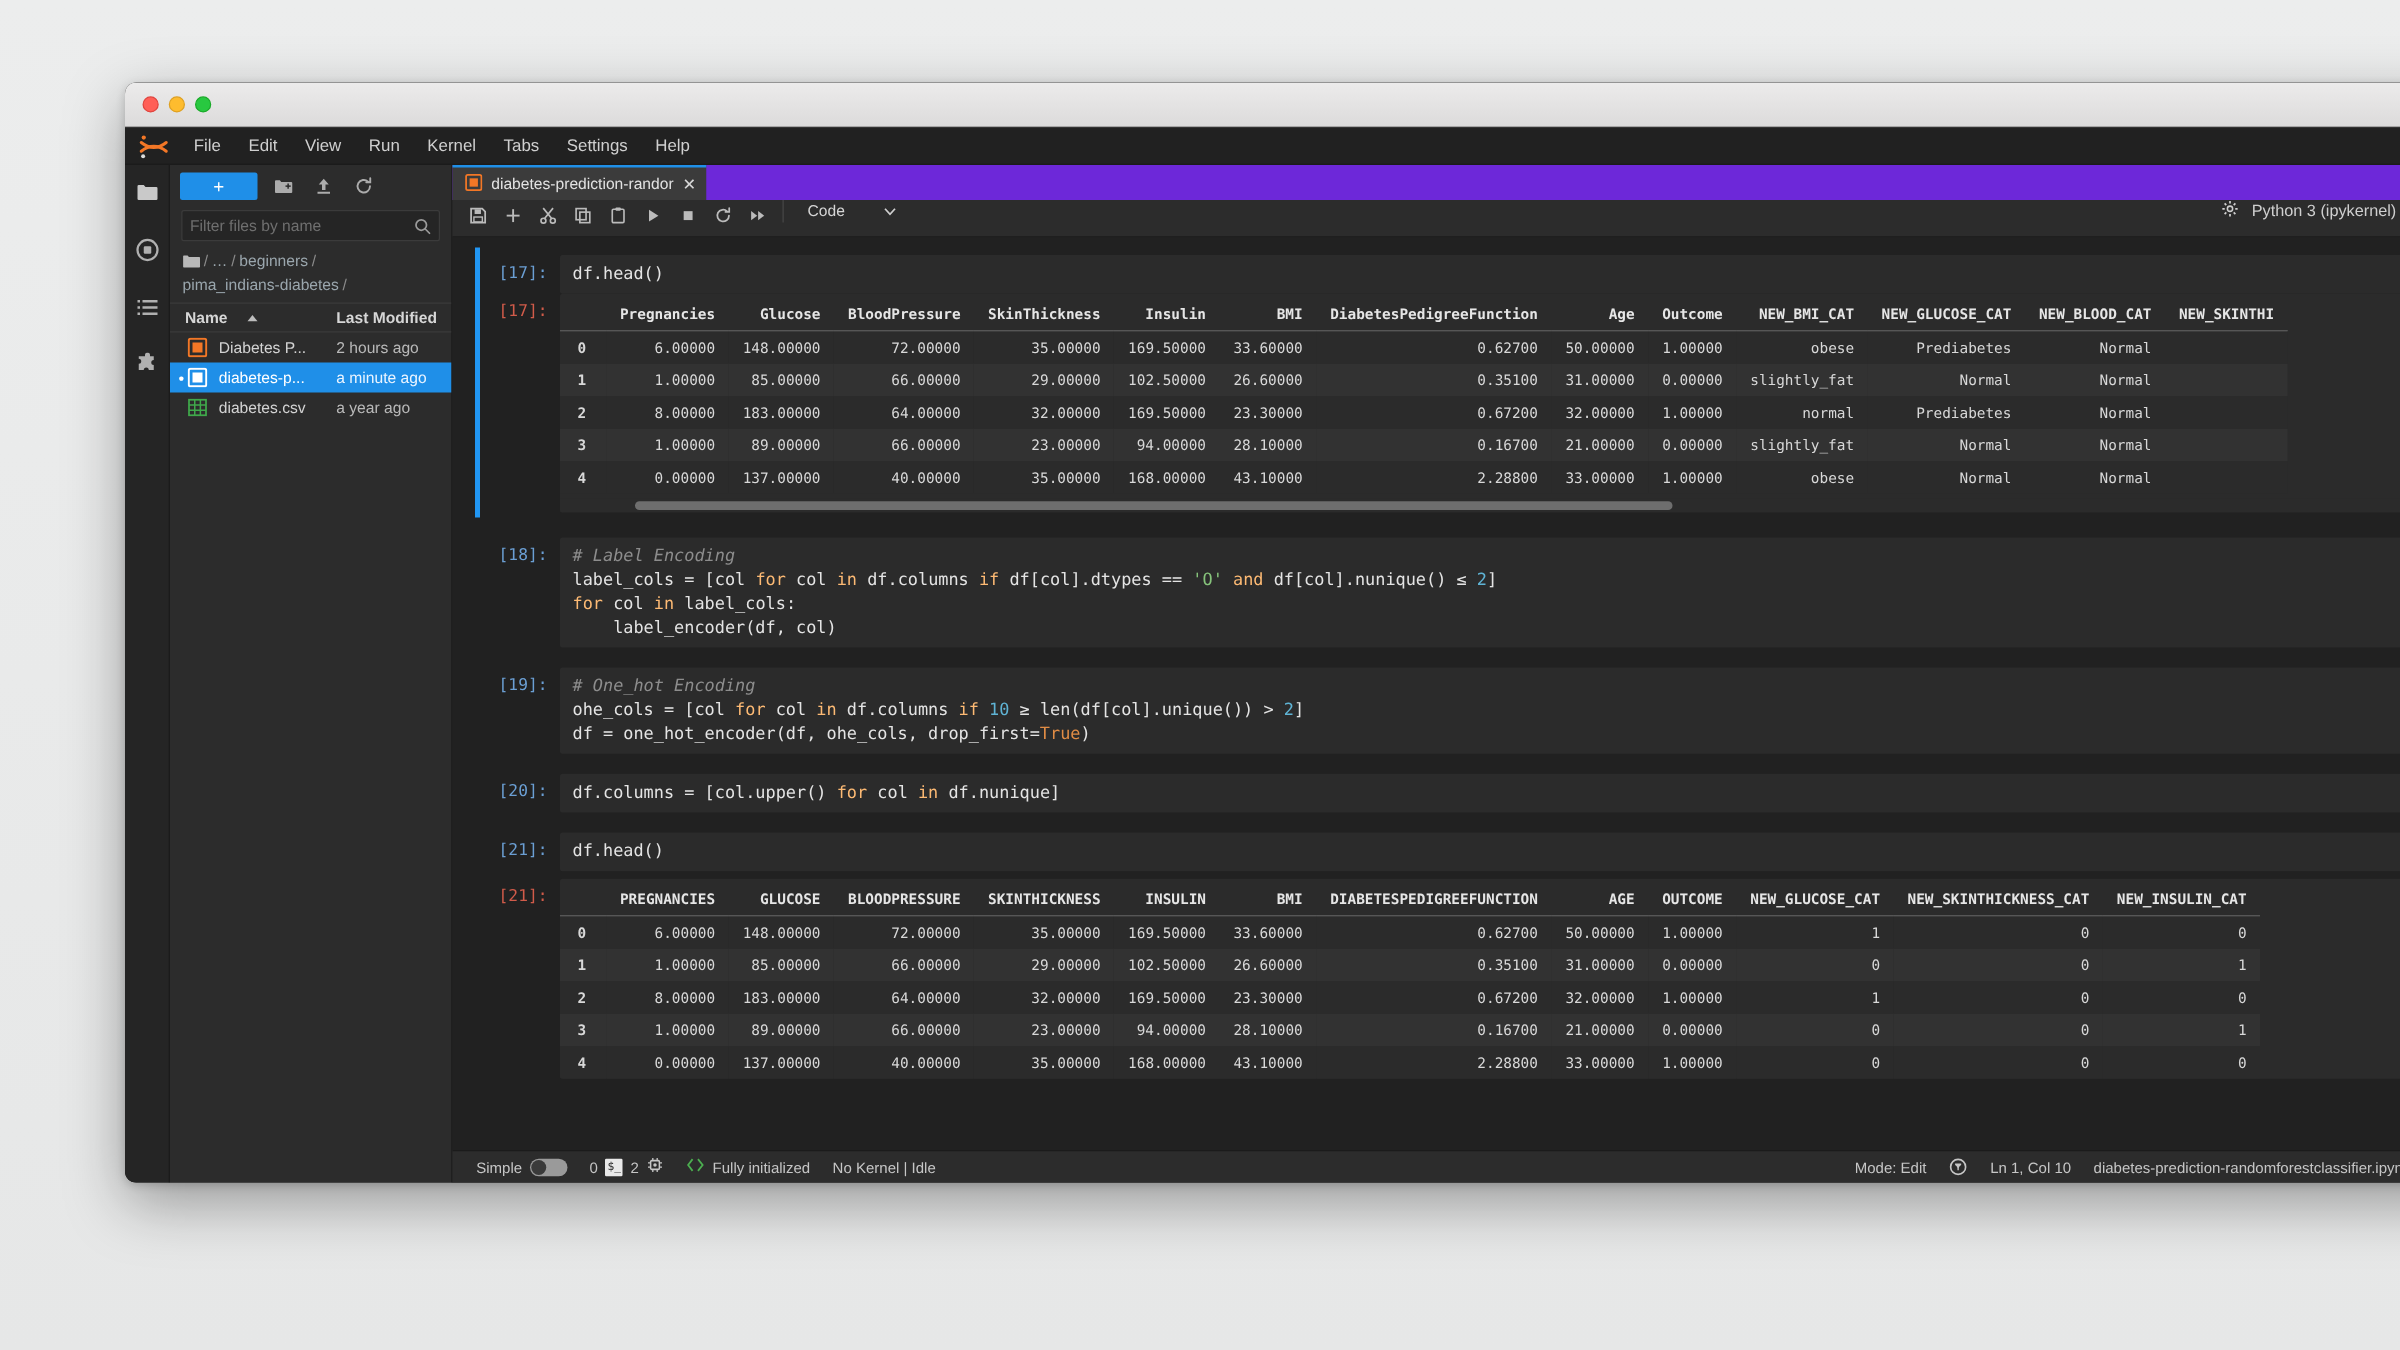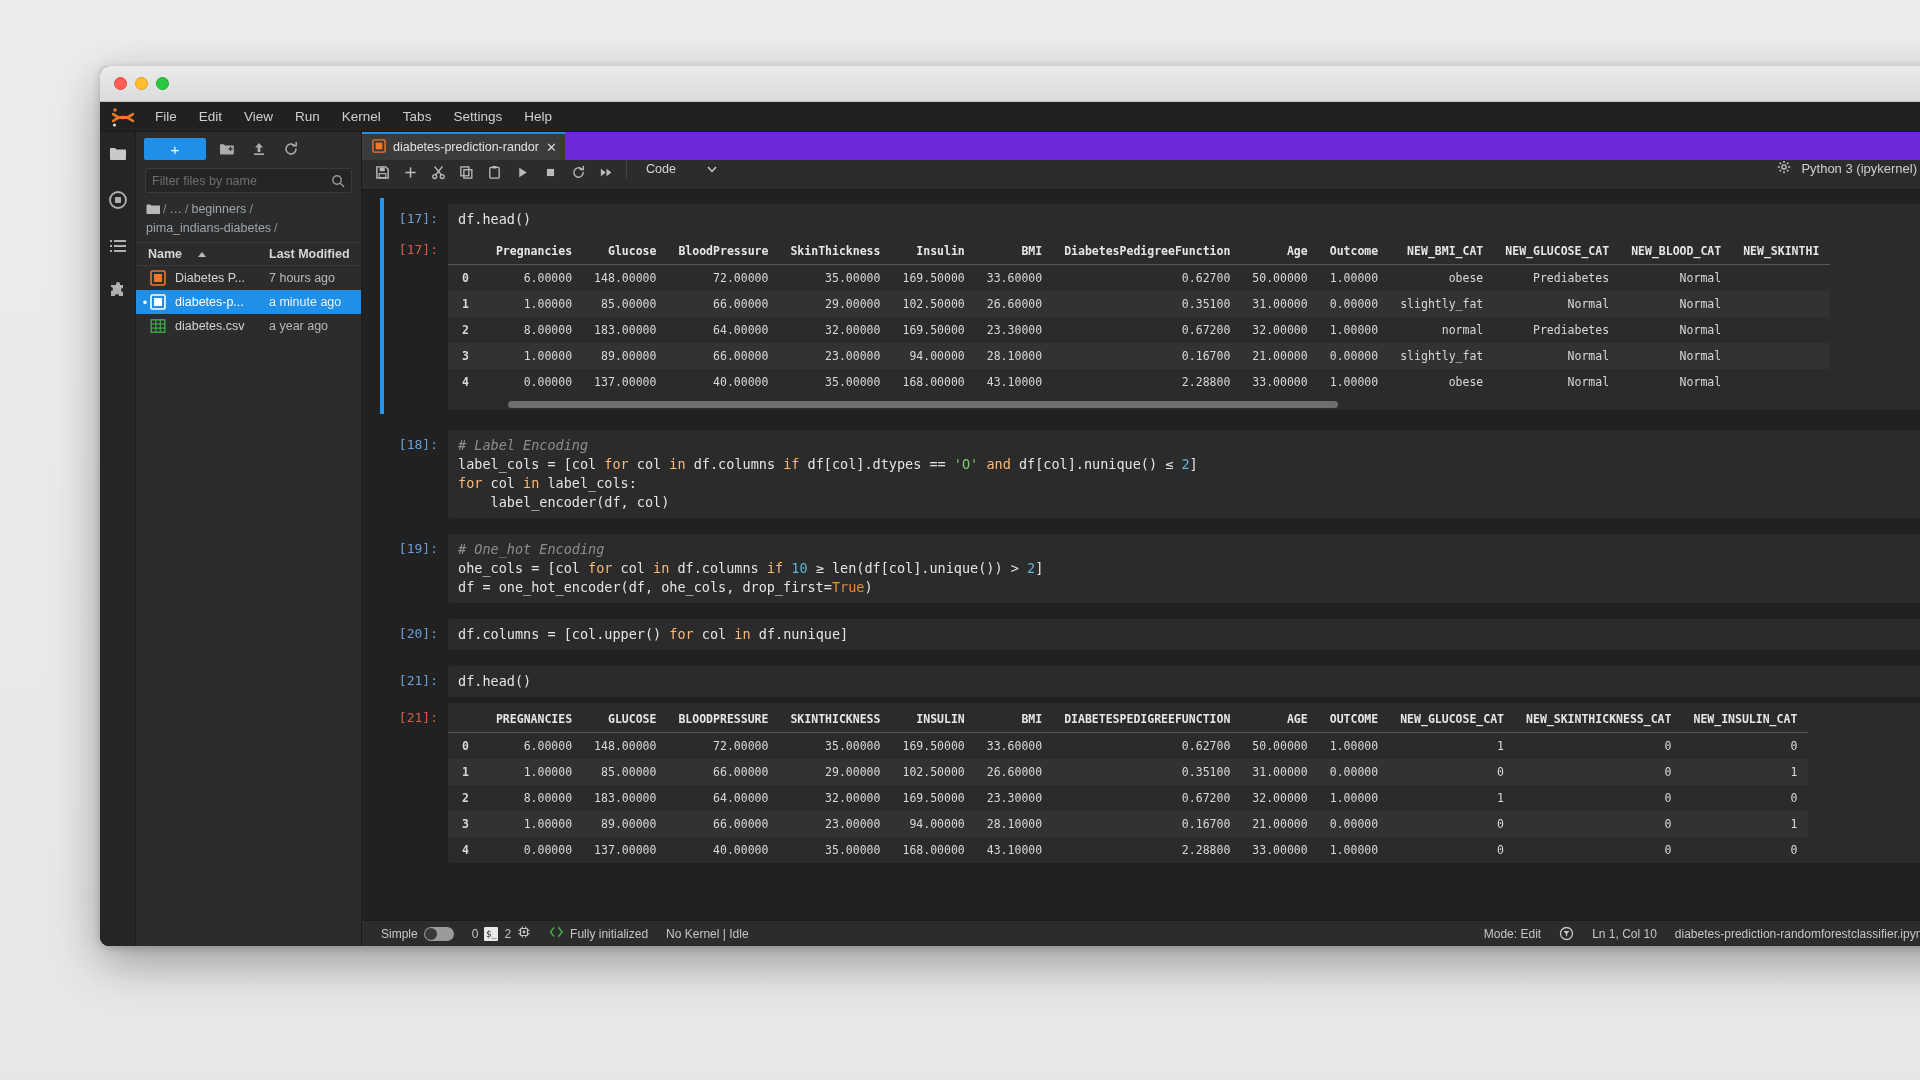--- a/index.html
+++ b/index.html
@@ -340,21 +340,21 @@
         <div id="file-list">
           <div class="file-row">
             <span class="dot"></span>
             <span class="ficon">
               <svg width="16" height="16" viewBox="0 0 16 16">
                   <rect x="1" y="1" width="14" height="14" rx="1.5" fill="none" stroke="#f37726" stroke-width="1.6"></rect>
                   <rect x="4" y="4" width="8" height="8" fill="#f37726"></rect>
                 </svg>
             </span>
             <span class="fname">Diabetes P...</span>
-            <span class="fmod">7 hours ago</span>
+            <span class="fmod">2 hours ago</span>
           </div>
 
           <div class="file-row selected">
             <span class="dot">•</span>
             <span class="ficon">
               <svg width="16" height="16" viewBox="0 0 16 16">
                   <rect x="1" y="1" width="14" height="14" rx="1.5" fill="none" stroke="#ffffff" stroke-width="1.6"></rect>
                   <rect x="4" y="4" width="8" height="8" fill="#ffffff"></rect>
                 </svg>
             </span>

